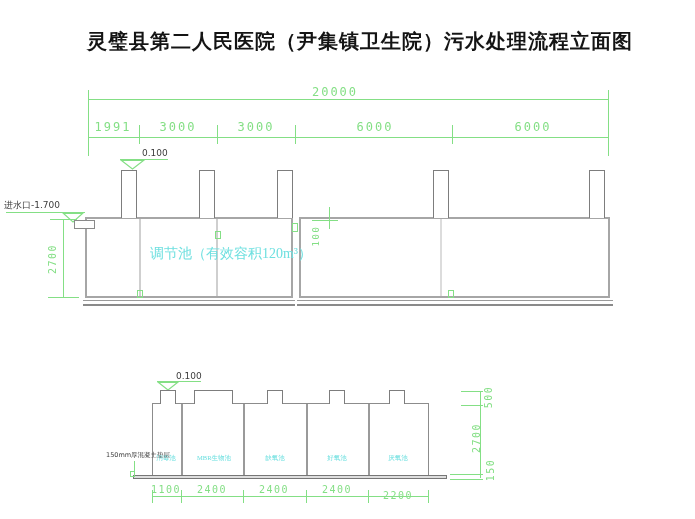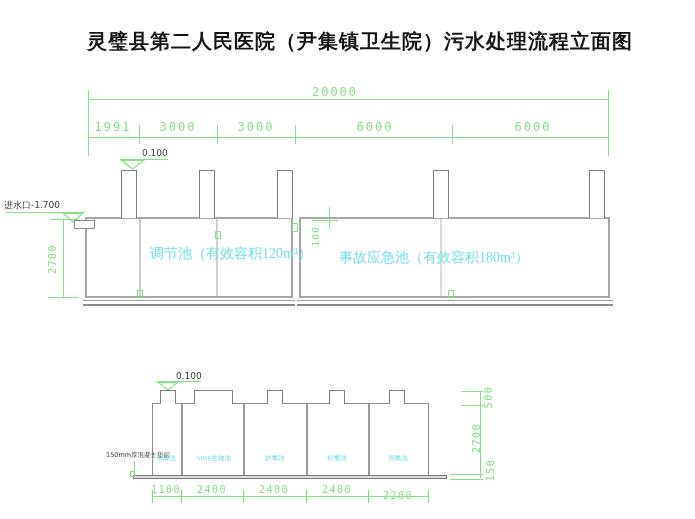--- a/index.html
+++ b/index.html
@@ -94,21 +94,20 @@
   <div class="gsq" style="left:215px;top:231px;width:6px;height:8px;"></div>
   <div class="gsq" style="left:292px;top:223px;width:6px;height:9px;"></div>
   <div class="gsq" style="left:137px;top:290px;width:6px;height:8px;"></div>
   <div class="gsq" style="left:448px;top:290px;width:6px;height:8px;"></div>
 
   <div class="hl" style="left:312px;top:220px;width:26px;"></div>
   <div class="vl" style="left:329px;top:207px;height:22px;"></div>
   <div class="vlab" style="left:294px;top:230px;font-size:9px;">100</div>
 
   <div class="cyan" style="left:97px;top:246px;width:174px;font-size:14px;margin-left:47px;">调节池（有效容积120m³）</div>
-  <div class="cyan" style="left:331px;top:250px;width:206px;font-size:14px;">事故应急池（有效容积180m³）</div>
 
   <div class="blk" style="left:176px;top:372px;font-size:9px;">0.100</div>
   <div class="hl" style="left:157px;top:381px;width:44px;"></div>
   <svg style="left:158px;top:382px;" width="21" height="9">
     <polygon points="0.5,0.5 19.5,0.5 10,8" fill="none" stroke="#84df85" stroke-width="1.1"></polygon>
   </svg>
 
   <div class="rect" style="left:152px;top:403px;width:277px;height:73px;border-width:1.5px;border-color:#8c8c8c;"></div>
   <div class="part" style="left:181px;top:404px;height:71px;width:1.5px;background:#9a9a9a;"></div>
   <div class="part" style="left:243px;top:404px;height:71px;width:1.5px;background:#9a9a9a;"></div>

